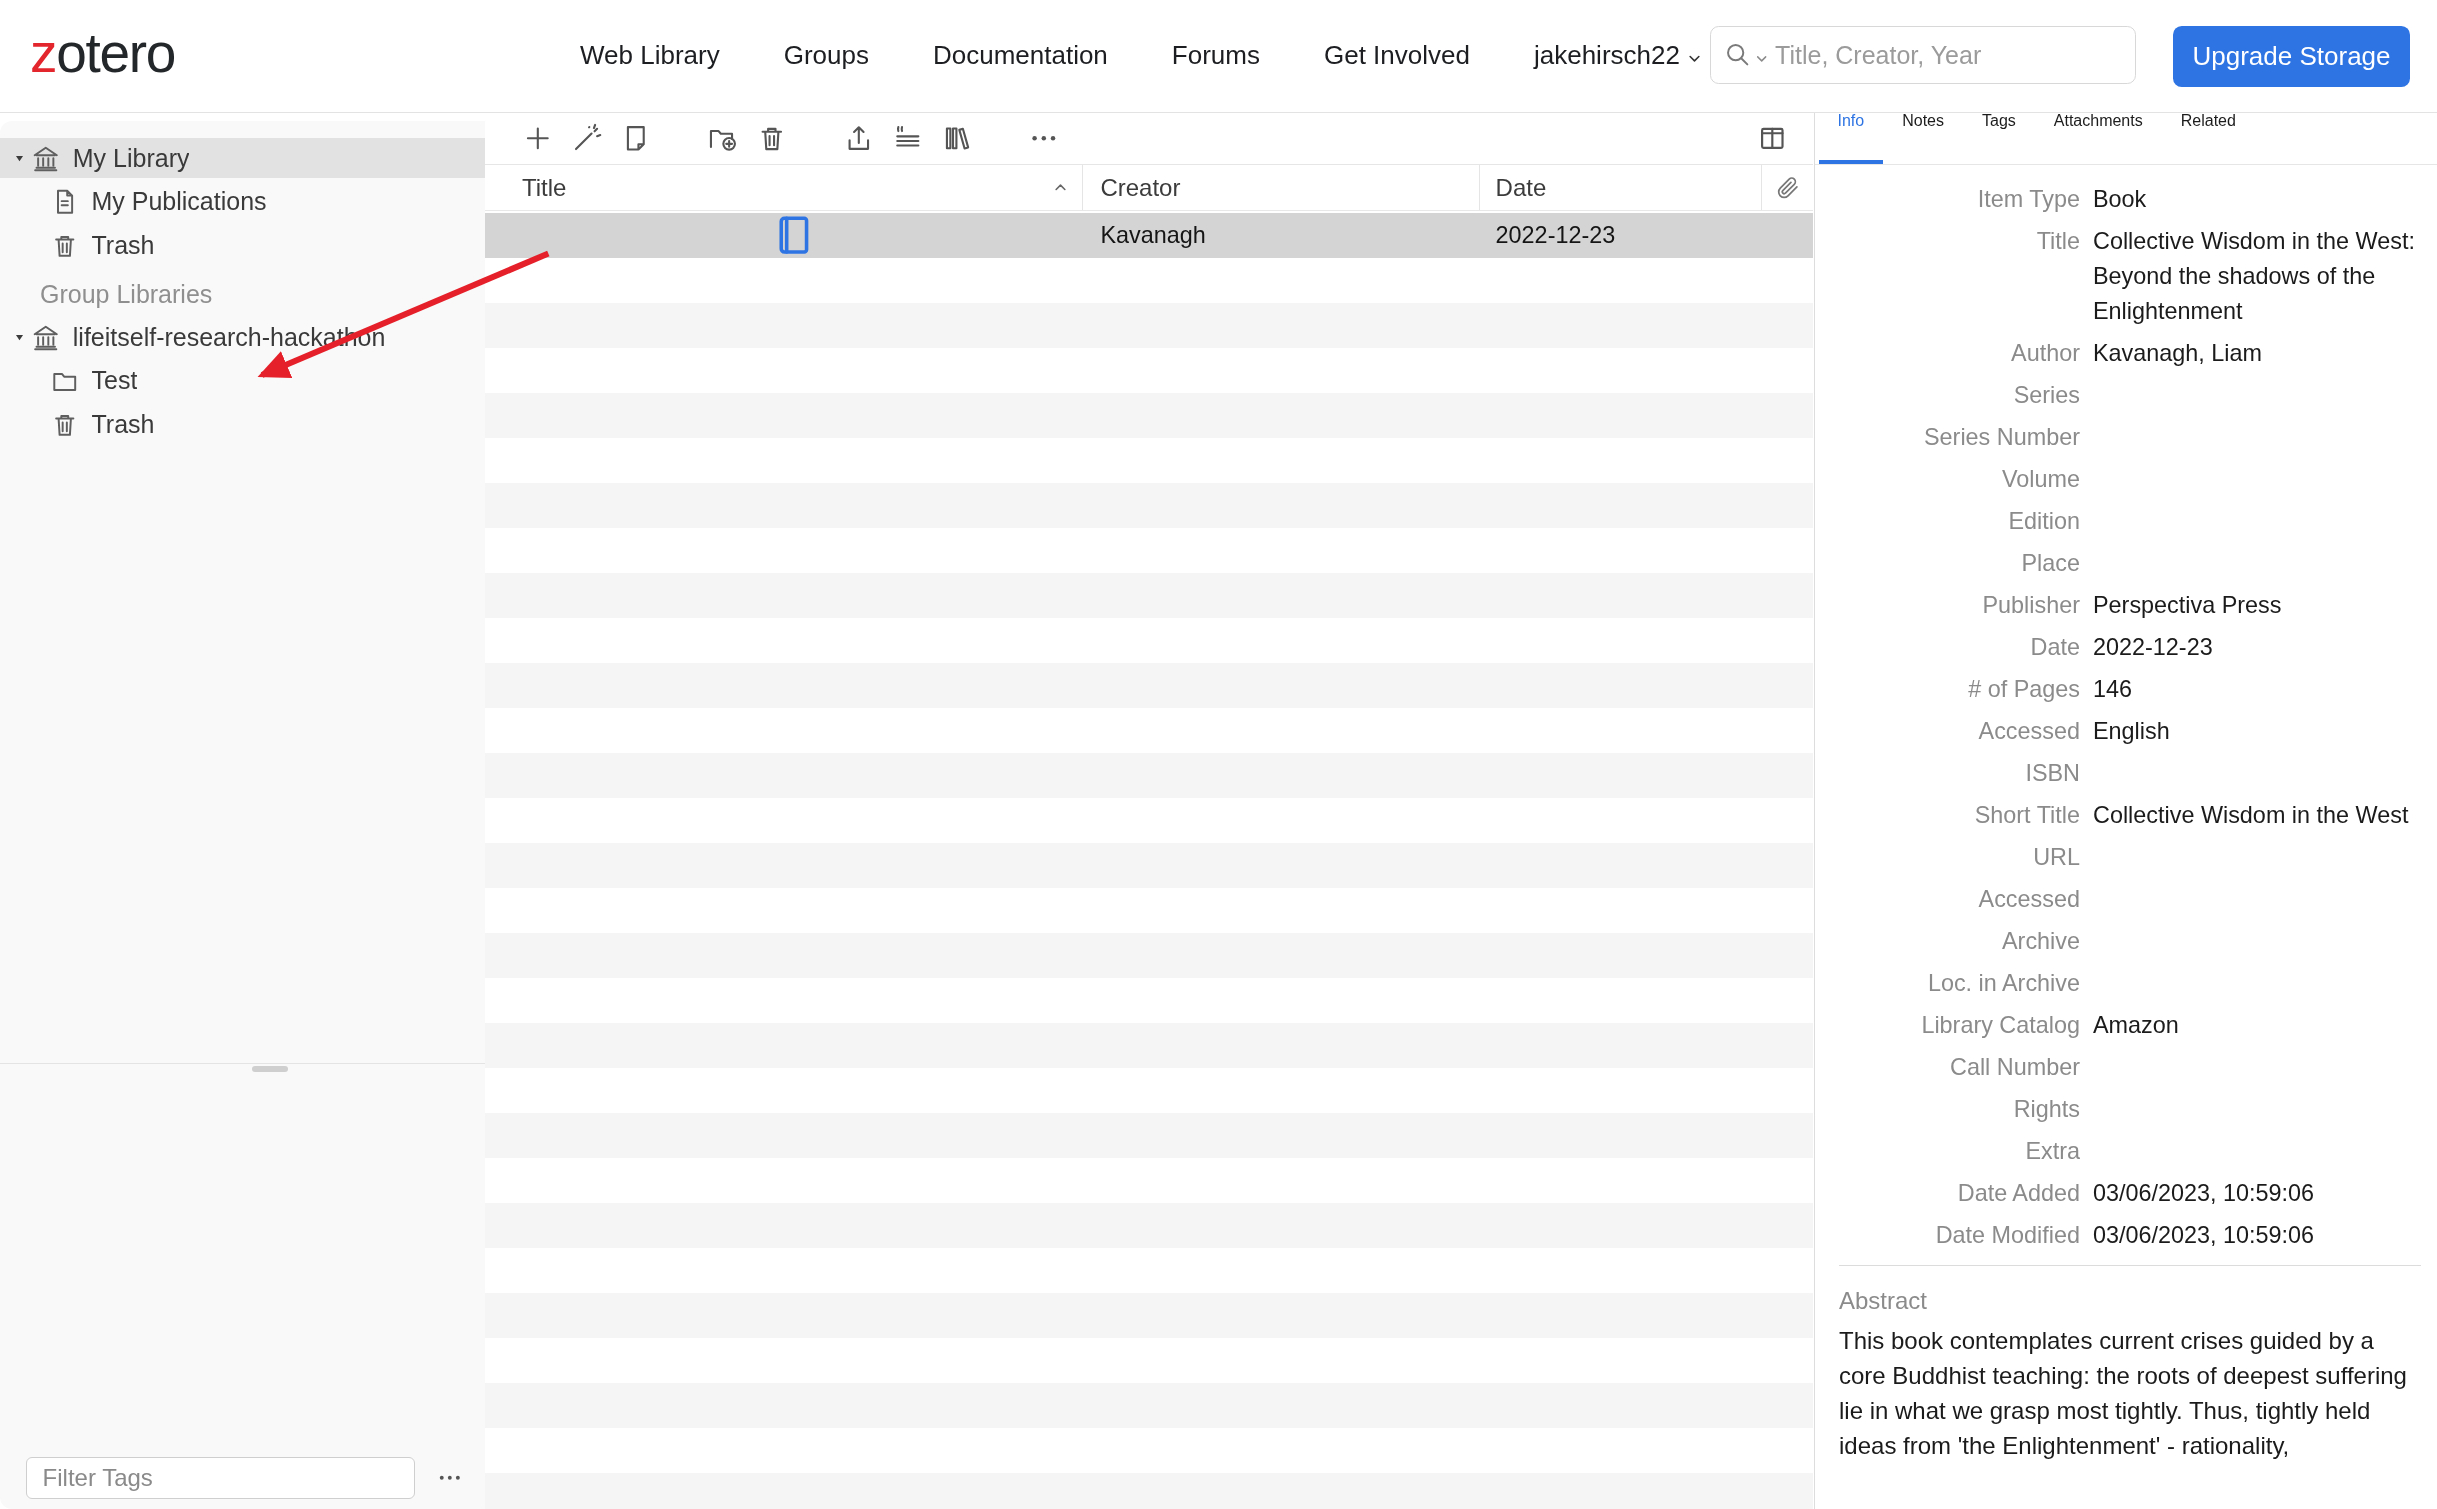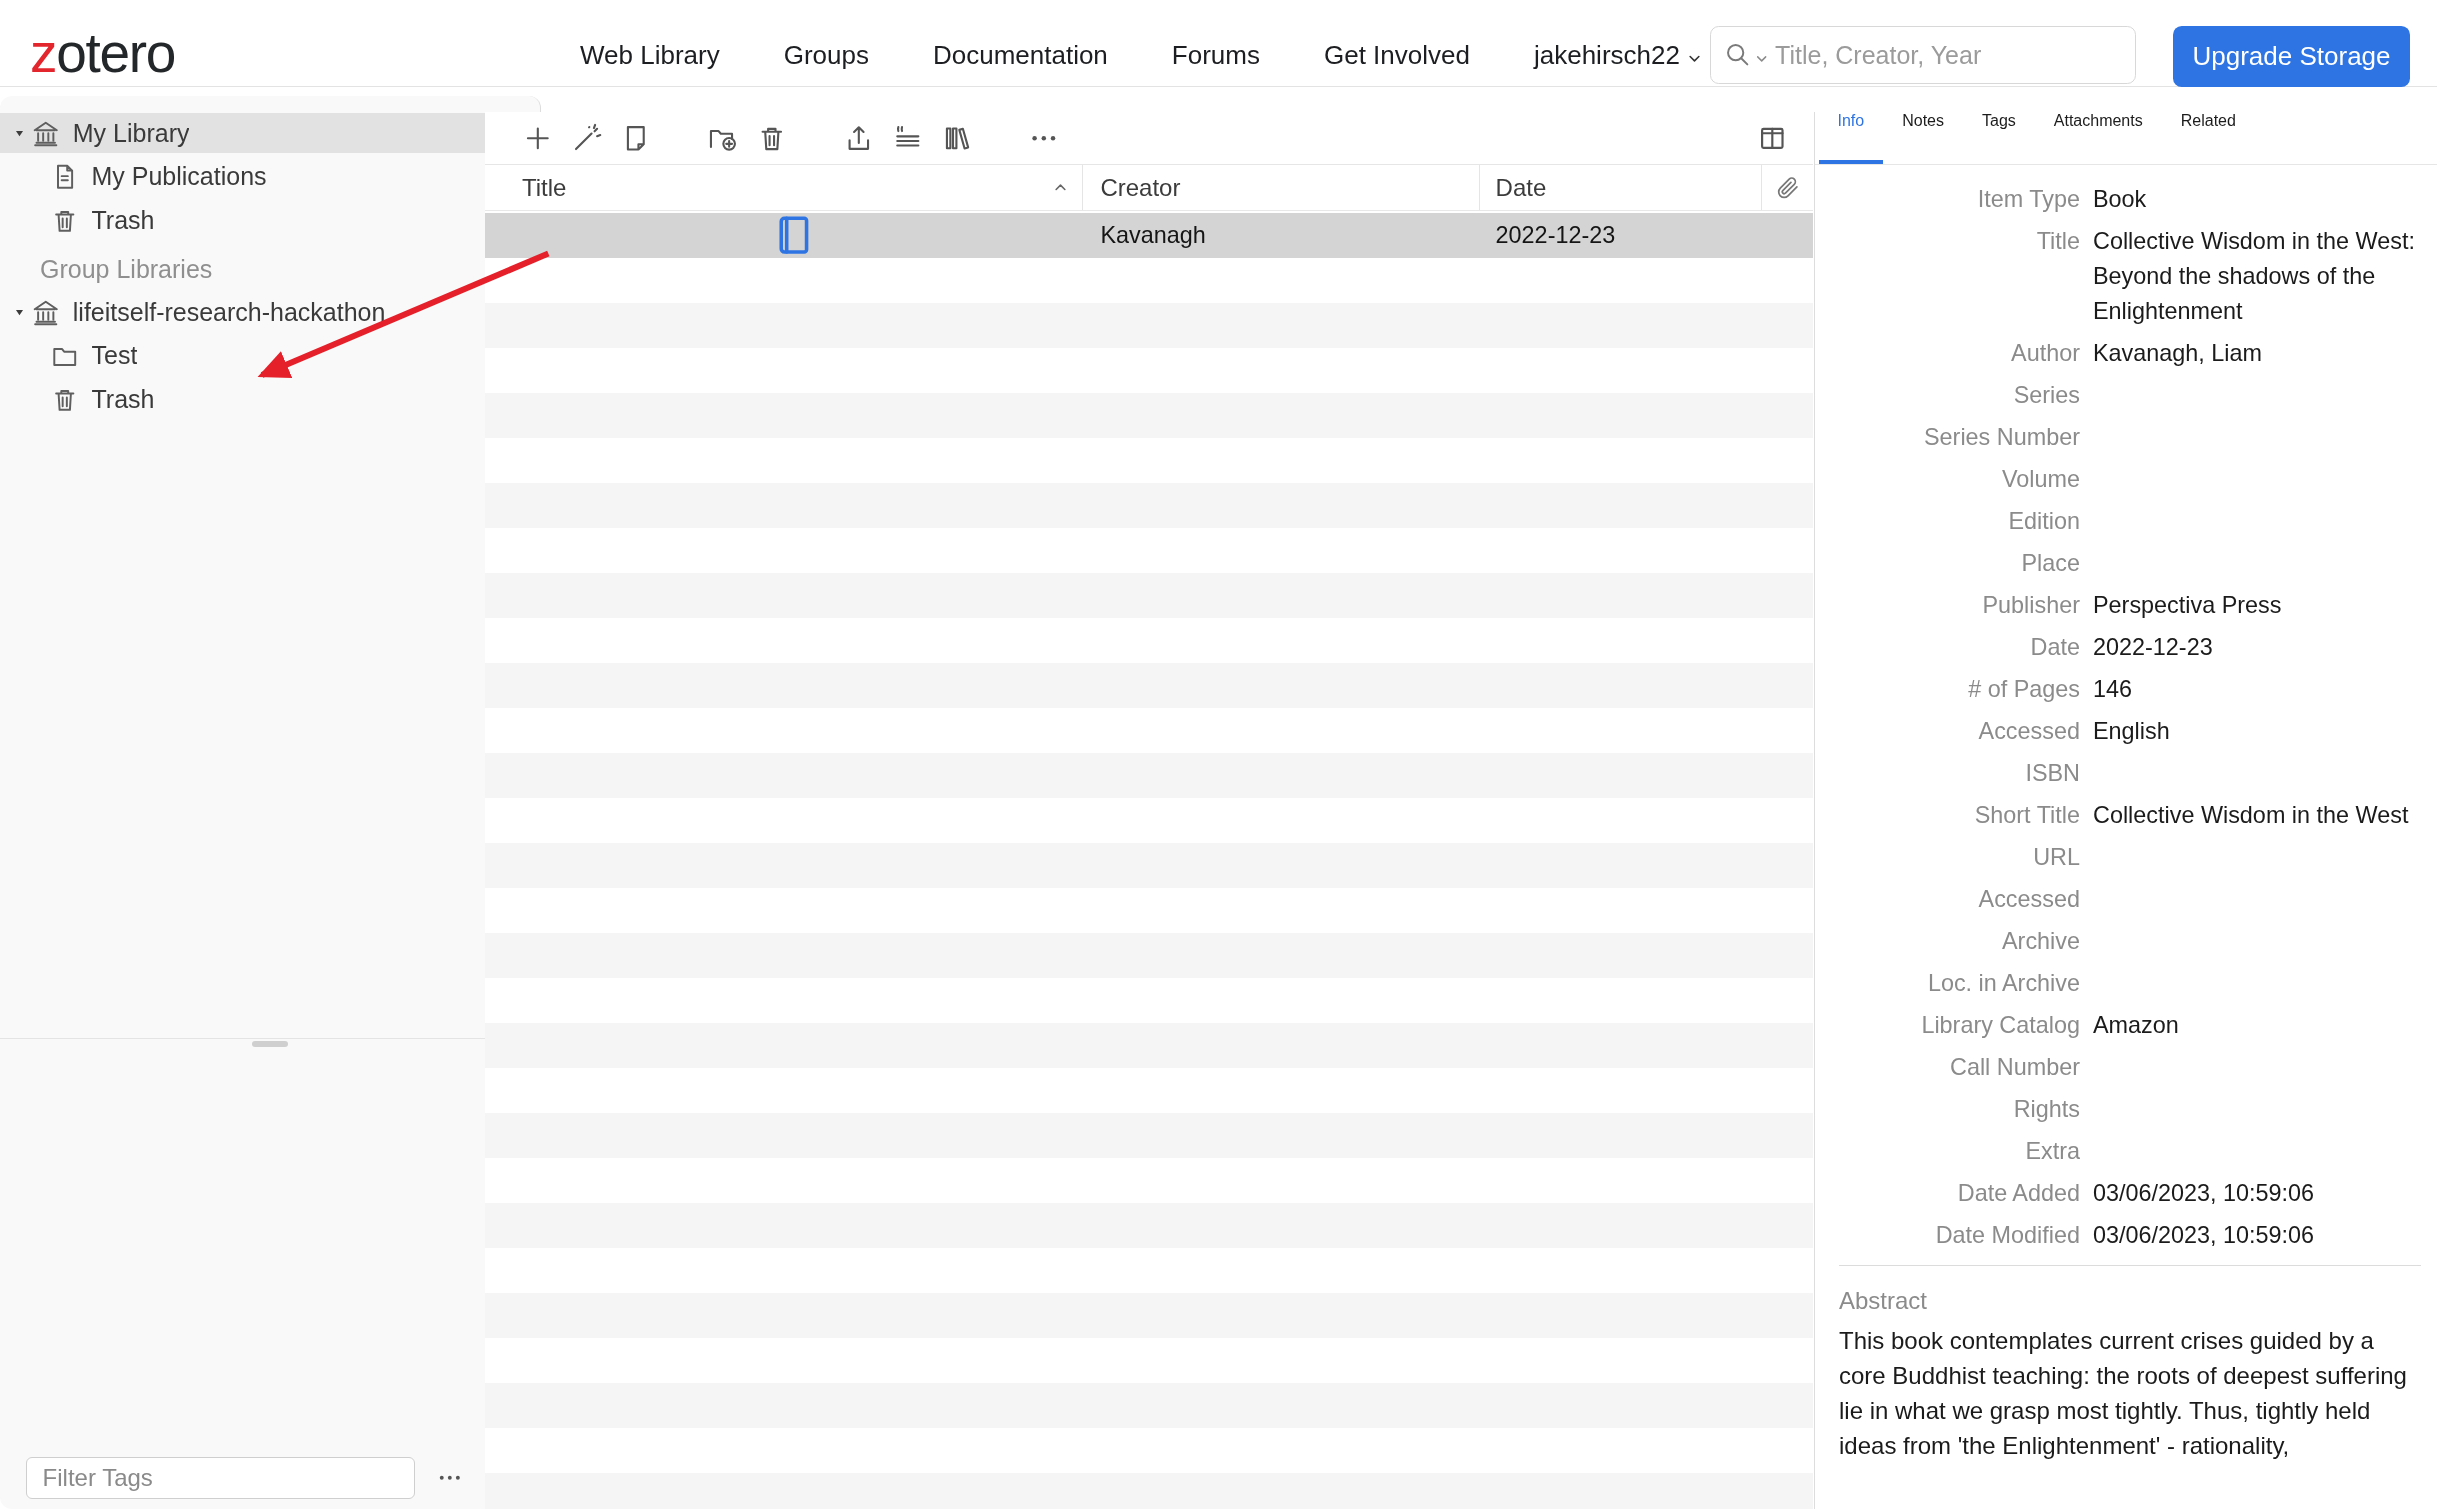--- a/index.html
+++ b/index.html
@@ -6,21 +6,21 @@
     --accent-blue:#2e74e3; --logo-red:#e3262d; --arrow-red:#e5202a;
     --selected-row:#d4d4d4; --stripe:#f5f5f5; --sidebar-bg:#f9f9f9;
     --sidebar-selected:#e2e2e2; --border:#dddddd;
   }
   *{margin:0;padding:0;box-sizing:border-box;}
   html,body{width:2438px;height:1510px;overflow:hidden;background:#fff;
     font-family:"Liberation Sans",sans-serif;color:#222;}
   .ic{display:block;width:100%;height:100%;fill:none;stroke:currentColor;
     stroke-width:1.6;stroke-linecap:round;stroke-linejoin:round;}
   
-  .topbar{position:absolute;top:0;left:0;right:0;height:87px;background:#fff;
+  .topbar{position:absolute;top:0;left:0;right:0;height:113px;background:#fff;
     border-bottom:0.9px solid #e3e3e3;z-index:5;}
   .logo{position:absolute;left:30px;top:12px;font-size:55px;font-weight:500;
     letter-spacing:-1.3px;color:#24272a;line-height:83px;cursor:pointer;}
   .logo .z{color:var(--logo-red);}
   .mainnav{position:absolute;left:580px;top:0;height:111px;display:flex;
     align-items:center;gap:64px;}
   .nav-link{display:flex;align-items:center;gap:5.2px;font-size:26px;color:#1c1e21;
     text-decoration:none;white-space:nowrap;cursor:pointer;}
   .nav-chev{width:19px;height:19px;color:#333;margin-top:5.2px;}
   .searchbox{position:absolute;left:1710px;top:26px;width:426px;height:58px;
@@ -28,21 +28,21 @@
     align-items:center;padding:0 12px;}
   .searchbox .mag{width:29.5px;height:29.5px;color:#7a7a7a;flex:0 0 auto;}
   .searchbox .sc{width:17.4px;height:17.4px;color:#8a8a8a;flex:0 0 auto;margin:7px 5.2px 0 0;}
   .searchbox input{flex:1;border:none;outline:none;font-size:25px;
     font-family:inherit;color:#222;background:transparent;}
   .searchbox input::placeholder{color:#9b9b9b;}
   .upgrade-btn{position:absolute;left:2173px;top:26px;width:237px;height:61px;
     background:var(--accent-blue);color:#fff;border:none;border-radius:8.7px;
     font-size:26px;font-family:inherit;cursor:pointer;}
   
-  .sidebar{position:absolute;top:96px;left:0;width:541px;bottom:0;
+  .sidebar{position:absolute;top:121px;left:0;width:541px;bottom:0;
     background:var(--sidebar-bg);border-right:0.9px solid var(--border);border-radius:12px;}
   .tree{padding-top:17.4px;}
   .side-item{height:40px;margin-bottom:3.5px;display:flex;align-items:center;
     padding-left:8.7px;font-size:25px;color:#3a3a3a;cursor:pointer;white-space:nowrap;}
   .side-item.selected{background:var(--sidebar-selected);}
   .side-item.ind1{padding-left:50px;}
   .side-item.section{margin-top:10.4px;height:38px;padding-left:40px;color:#8f8f8f;
     cursor:default;}
   .disc{width:22.6px;height:22.6px;color:#3c3c3c;flex:0 0 auto;display:flex;
     align-items:center;justify-content:center;}

